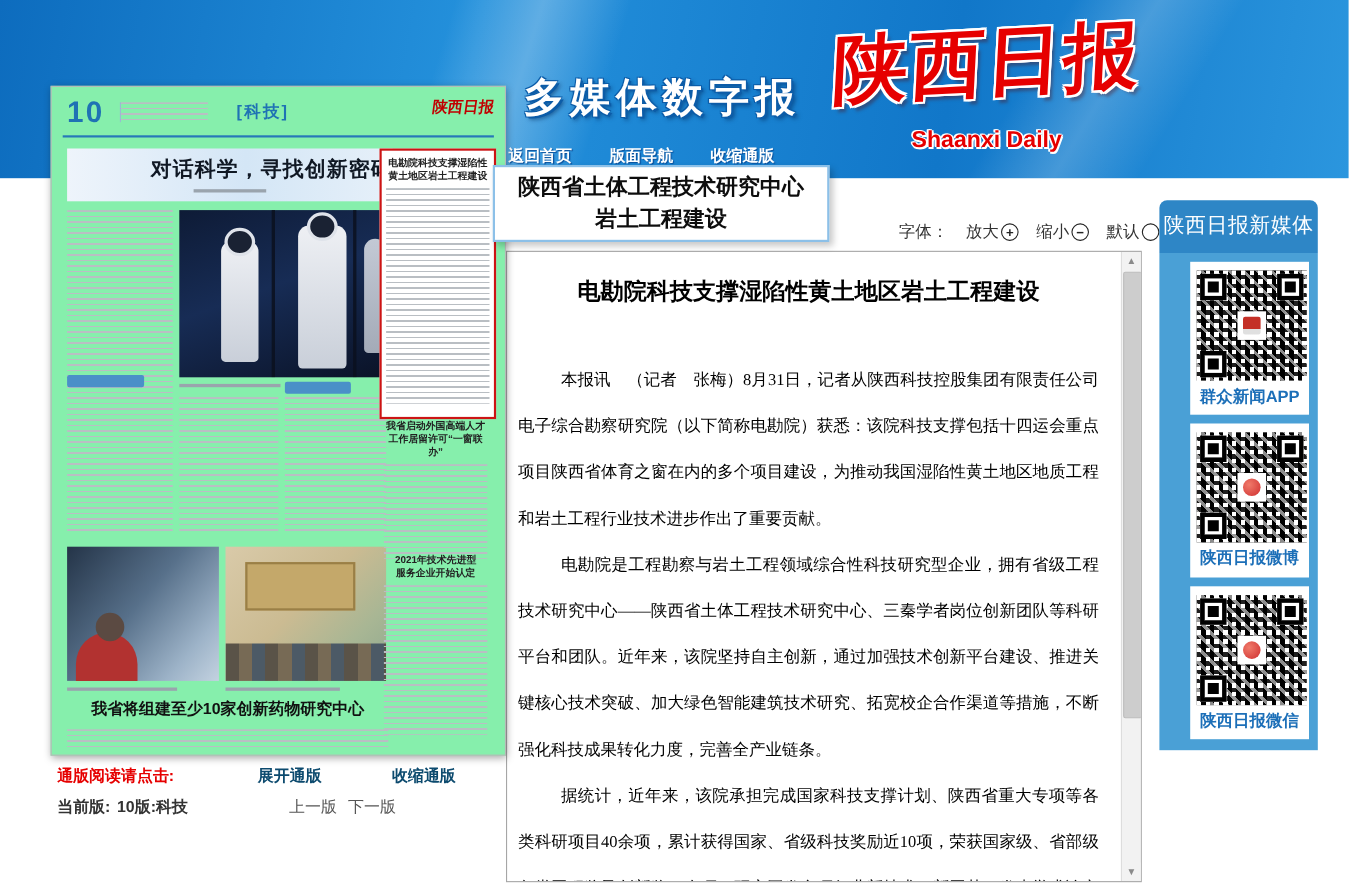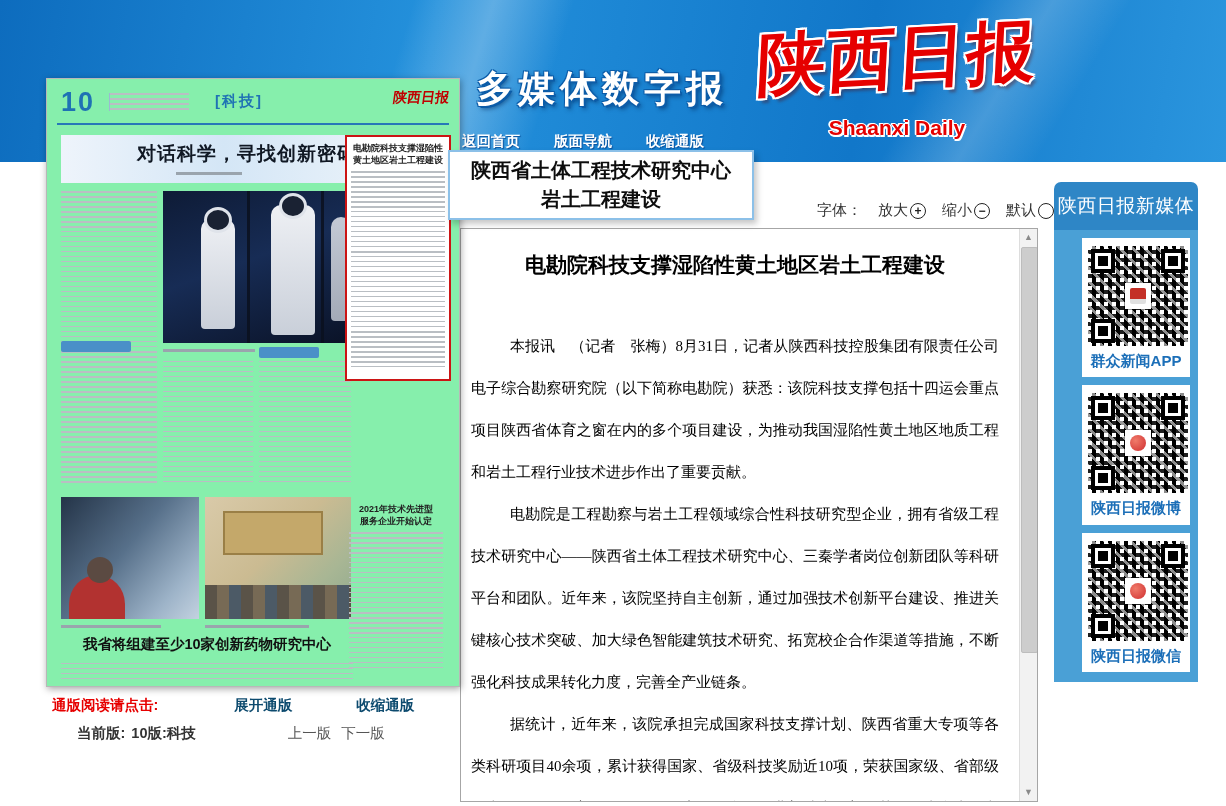--- a/index.html
+++ b/index.html
@@ -107,21 +107,21 @@
   .qr .qr-corner{left:3px;bottom:3px;}
   .qr-c{position:absolute;left:50%;top:50%;transform:translate(-50%,-50%);width:26px;height:26px;background:#fff;display:flex;align-items:center;justify-content:center;}
   .qr-c i{display:block;width:16px;height:16px;border-radius:50%;background:radial-gradient(circle at 35% 35%,#f07a6a,#cf2f2f);}
   .qr-card:first-child .qr-c i{border-radius:2px;background:linear-gradient(180deg,#c43027 70%,#e0e0e0 70%);}
   .qr-label{margin-top:5px;font-size:15px;font-weight:bold;color:#1c6fb8;line-height:1.35;}
 
   
   .footer-red{position:absolute;left:52px;top:696px;display:flex;align-items:center;font-size:14.5px;font-weight:bold;color:#e60000;z-index:2;}
   .footer-red .lbl{margin-right:28px;}
   .footer-red a{color:#0c4a6e;text-decoration:none;margin-right:16px;cursor:pointer;margin-left:48px;}
-  .footer-gray{position:absolute;left:52px;top:724px;display:flex;align-items:center;font-size:14.5px;color:#333;z-index:2;margin-left:25px;}
+  .footer-gray{position:absolute;left:52px;top:724px;display:flex;align-items:center;font-size:14.5px;color:#333;z-index:2;}
   .footer-gray .cur{font-weight:bold;color:#333;}
   .footer-gray .pager{margin-left:92px;color:#555;}
   .footer-gray .pager a{color:#555;text-decoration:none;cursor:pointer;}
 </style>
 </head>
 <body>
 
 <div class="page">
 
   <div class="banner">
@@ -180,20 +180,25 @@
     </div>
     <div class="pt-cap2"></div>
     <div class="pt-cap3"></div>
 
     <div class="pt-headline2">我省将组建至少10家创新药物研究中心</div>
     <div class="pt-h2lines fl"></div>
 
     <div class="pt-redbox">
       <div class="pt-smalltitle">电勘院科技支撑湿陷性</div>
       <div class="pt-smalltitle">黄土地区岩土工程建设</div>
+      <div class="fl"></div>
+    </div>
+    <div class="pt-side2">
+      <div class="pt-smalltitle">我省启动外国高端人才</div>
+      <div class="pt-smalltitle">工作居留许可“一窗联办”</div>
       <div class="fl"></div>
     </div>
     <div class="pt-side3">
       <div class="pt-smalltitle">2021年技术先进型</div>
       <div class="pt-smalltitle">服务企业开始认定</div>
       <div class="fl"></div>
     </div>
   </div>
 
   <div class="popup">

